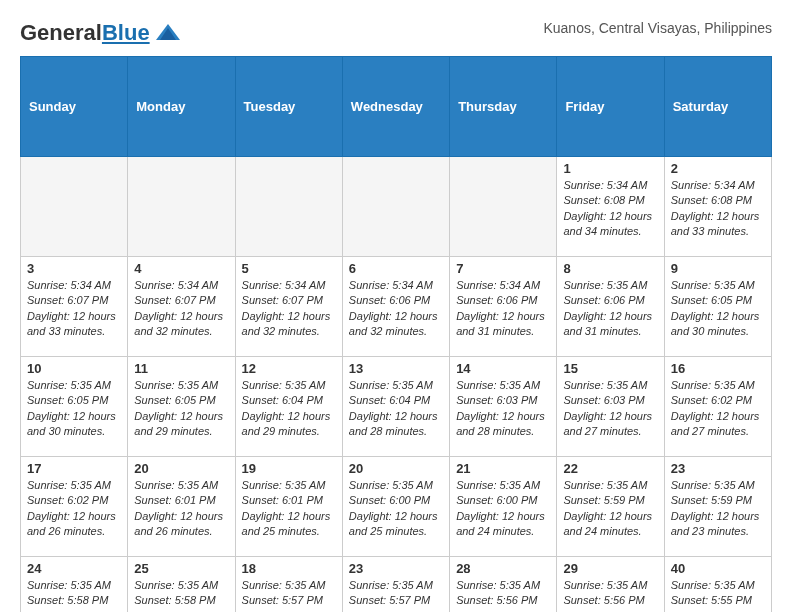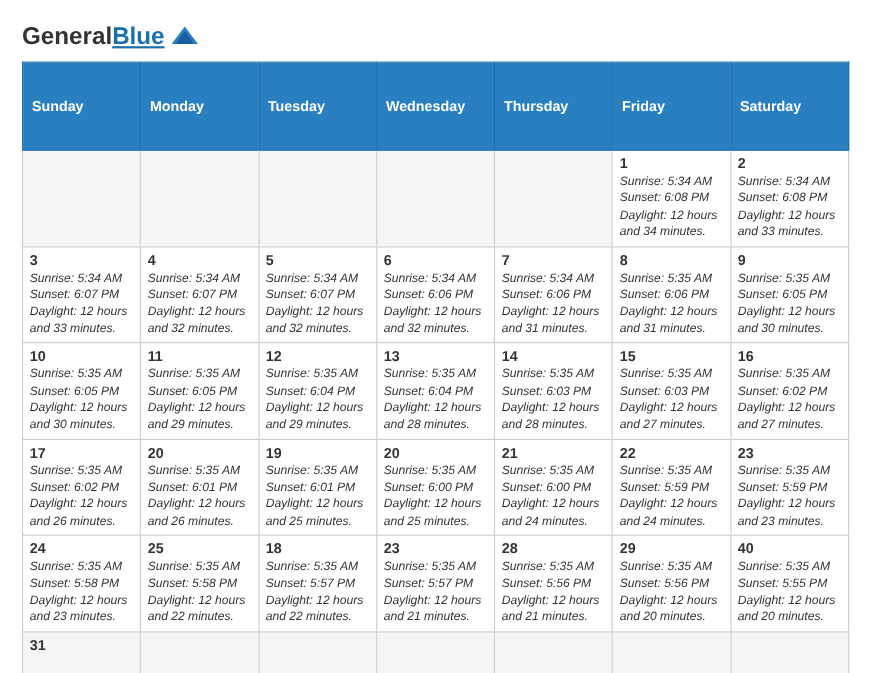--- a/index.html
+++ b/index.html
@@ -81,38 +81,39 @@
       font-weight: bold;
       display: block;
       margin-bottom: 2px;
     }
     .day-info {
       font-size: 11px;
       line-height: 1.4;
       color: #333;
       font-style: italic;
     }
-    tr { height: 80px; }
+    tr { height: 100px; }
     tr:last-child td { background: #f5f5f5; }
   </style>
 </head>
 <body>
 
 <div class="header-area">
   <div class="logo">
     <div class="logo-text">
       <span class="logo-general">General</span>
       <span class="logo-blue">Blue</span>
       <svg class="logo-icon" viewBox="0 0 28 22" xmlns="http://www.w3.org/2000/svg">
         <polygon points="14,2 26,18 2,18" fill="#2a7fc1"></polygon>
         <polygon points="14,6 22,18 6,18" fill="#1a5f9f"></polygon>
       </svg>
     </div>
   </div>
   <div class="title-area">
+    <div class="subtitle">Kuanos, Central Visayas, Philippines</div>
   </div>
 </div>
 
 <table class="calendar">
   <thead>
     <tr>
     <th>Sunday</th>
         <th>Monday</th>
         <th>Tuesday</th>
         <th>Wednesday</th>

